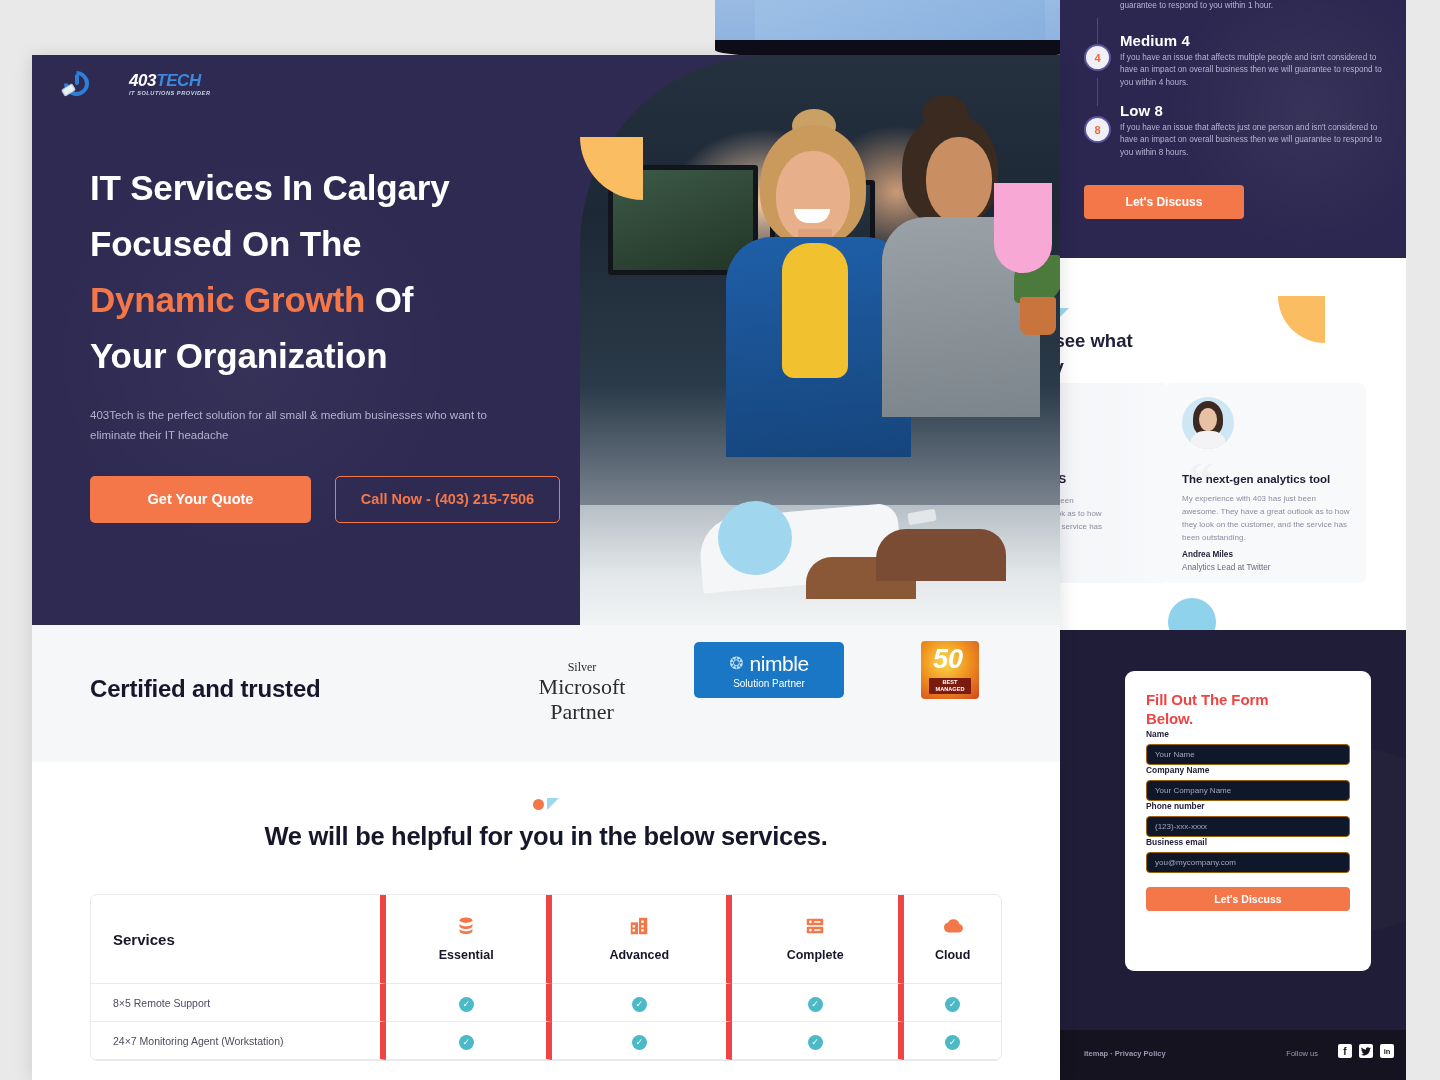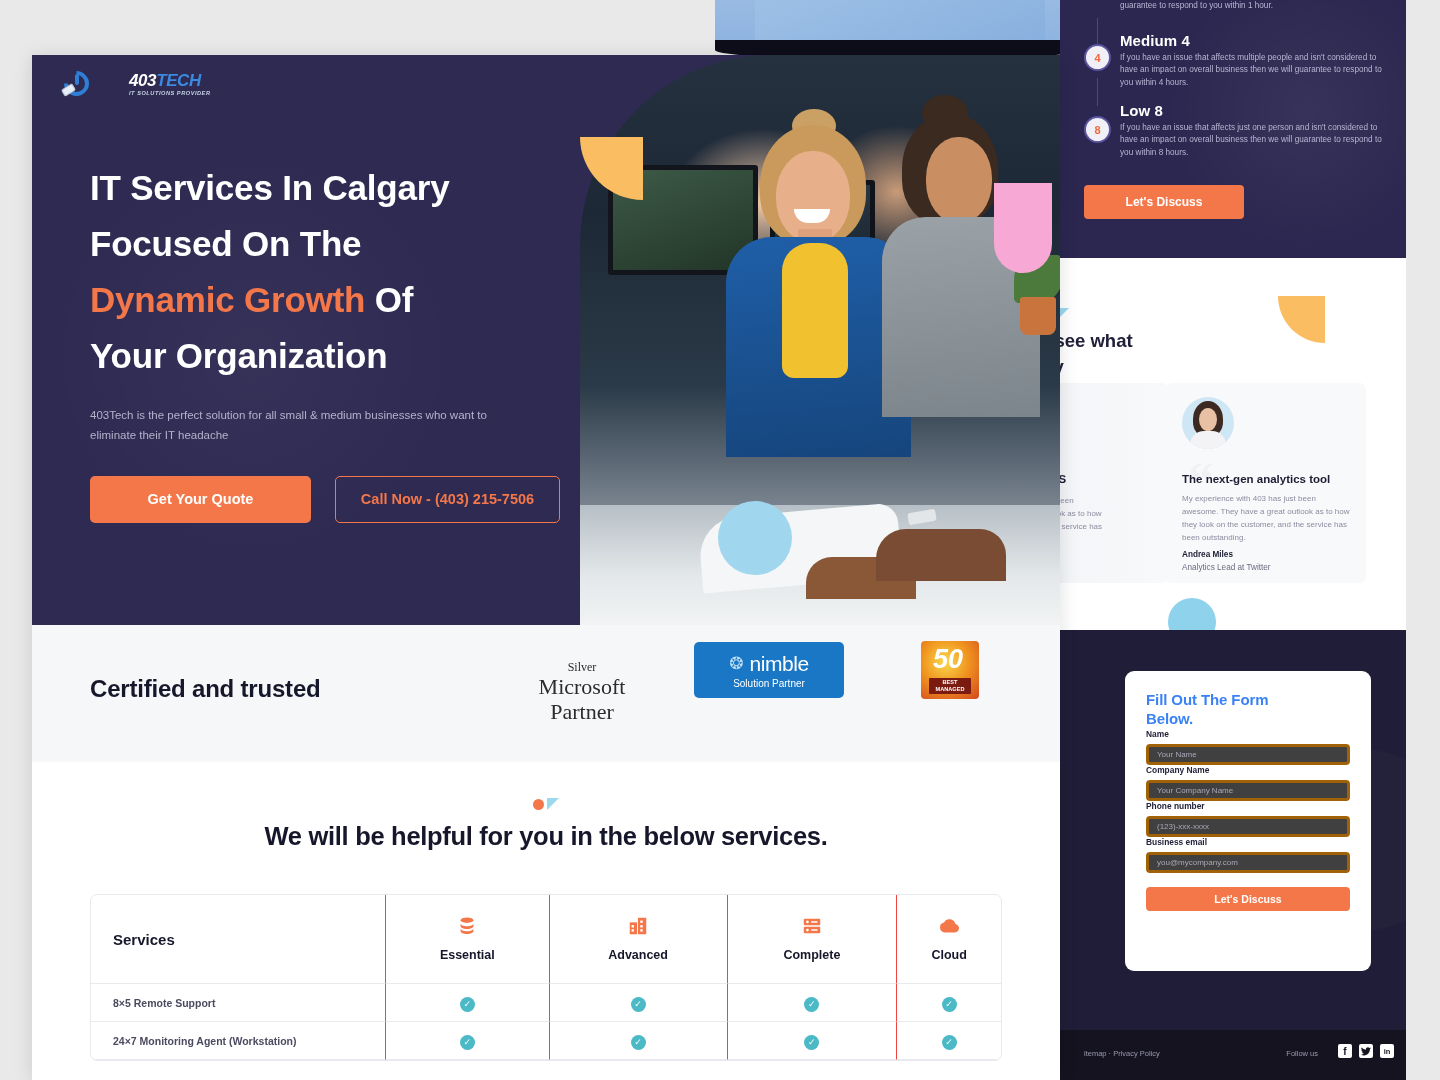--- a/index.html
+++ b/index.html
@@ -129,38 +129,38 @@
     background:#201d38; overflow:hidden;
   }
   .rc-form .deco {
     position:absolute; right:-50px; top:120px; width:180px;height:180px;border-radius:50%;
     background:rgba(255,255,255,.02);
   }
   .form-card {
     position:absolute; left:65px; top:41px; width:246px; height:300px;
     background:#fff; border-radius:9px; padding:20px 21px;
   }
-  .form-title { font-size:15px; font-weight:bold; color:#3b82f6; line-height:1.25; letter-spacing:-.1px;}
+  .form-title { font-size:15px; font-weight:bold; color:#ef4444; line-height:1.25; letter-spacing:-.1px;}
   .form-label { font-size:8.4px; font-weight:bold; color:#22223a; margin-bottom:4px;}
   .form-input {
-    width:100%; height:21px; border:3px solid #a16207; border-radius:4px;
+    width:100%; height:21px; border:1px solid #a16207; border-radius:4px;
     font-size:8px; color:#a7a7b8; padding:0 8px;
-    font-family:"Liberation Sans", sans-serif; background:#404040;
+    font-family:"Liberation Sans", sans-serif; background:#0f172a;
   }
   .form-input::placeholder { color:#a7a7b8; }
   .form-submit {
     width:100%; height:24px; margin-top:14px; background:#f4774a;
     border:none; border-radius:4px; color:#fff; font-size:10.5px; font-weight:bold;
     font-family:"Liberation Sans", sans-serif; cursor:pointer;
   }
   .rc-footer {
     position:absolute; left:0; top:1030px; width:346px; height:50px;
     background:#14131f;
   }
-  .footer-links { position:absolute; left:24px; top:19px; font-size:7.5px; color:#9a9ab0;}
+  .footer-links { position:absolute; left:24px; top:19px; font-size:7.5px; color:#9a9ab0;font-weight:bold;}
   .footer-follow { position:absolute; right:88px; top:19px; font-size:7.5px; color:#9a9ab0;}
   .footer-social { position:absolute; right:12px; top:14px; display:flex; gap:7px;}
   .soc {
     width:14px;height:14px;background:#fff;border-radius:2px;
     display:flex;align-items:center;justify-content:center;
     color:#14131f; font-size:10px; font-weight:bold;
   }
 
   
   .main-panel {
@@ -378,32 +378,32 @@
   .svc-tri { width:0;height:0;border-left:12px solid #9bd9ef;border-bottom:12px solid transparent;}
   .svc-h2 {
     margin-top:10px; text-align:center; font-size:25.5px; font-weight:bold; color:#17172b;
     letter-spacing:-.3px;
   }
   .svc-table {
     margin:43px 58px 0 58px; width:912px; border:1px solid #e9eaee; border-radius:7px;
     border-collapse:separate; border-spacing:0; overflow:hidden; background:#fff;
   }
   .svc-table th, .svc-table td {
-    border-right:1px solid #ef4444; border-bottom:1px solid #e9eaee;
+    border-right:6px solid #ef4444; border-bottom:1px solid #e9eaee;
     text-align:center; vertical-align:middle;
   }
   .svc-table th:last-child, .svc-table td:last-child { border-right:none; }
   .svc-table thead th { height:89px; }
   .svc-table .col-svc {
     width:295px; text-align:left; padding-left:22px; font-size:15px; font-weight:bold; color:#17172b;
   }
   .plan-name { font-size:12.5px; font-weight:bold; color:#17172b; }
   .svc-table tbody td { height:38px; }
   .svc-table tbody td.row-label {
-    text-align:left; padding-left:22px; font-size:10.5px; color:#4b4b60; font-weight:bold;
+    text-align:left; padding-left:22px; font-size:10.5px; color:#4b4b60; font-weight:normal;
   }
   .check {
     display:inline-block; width:15px;height:15px;border-radius:50%;
     background:#4cb9c6; color:#fff; font-size:9px; line-height:15px; text-align:center;
   }
   svg.ic { display:block; margin:0 auto 8px auto; }
 </style>
 </head>
 <body>
 

